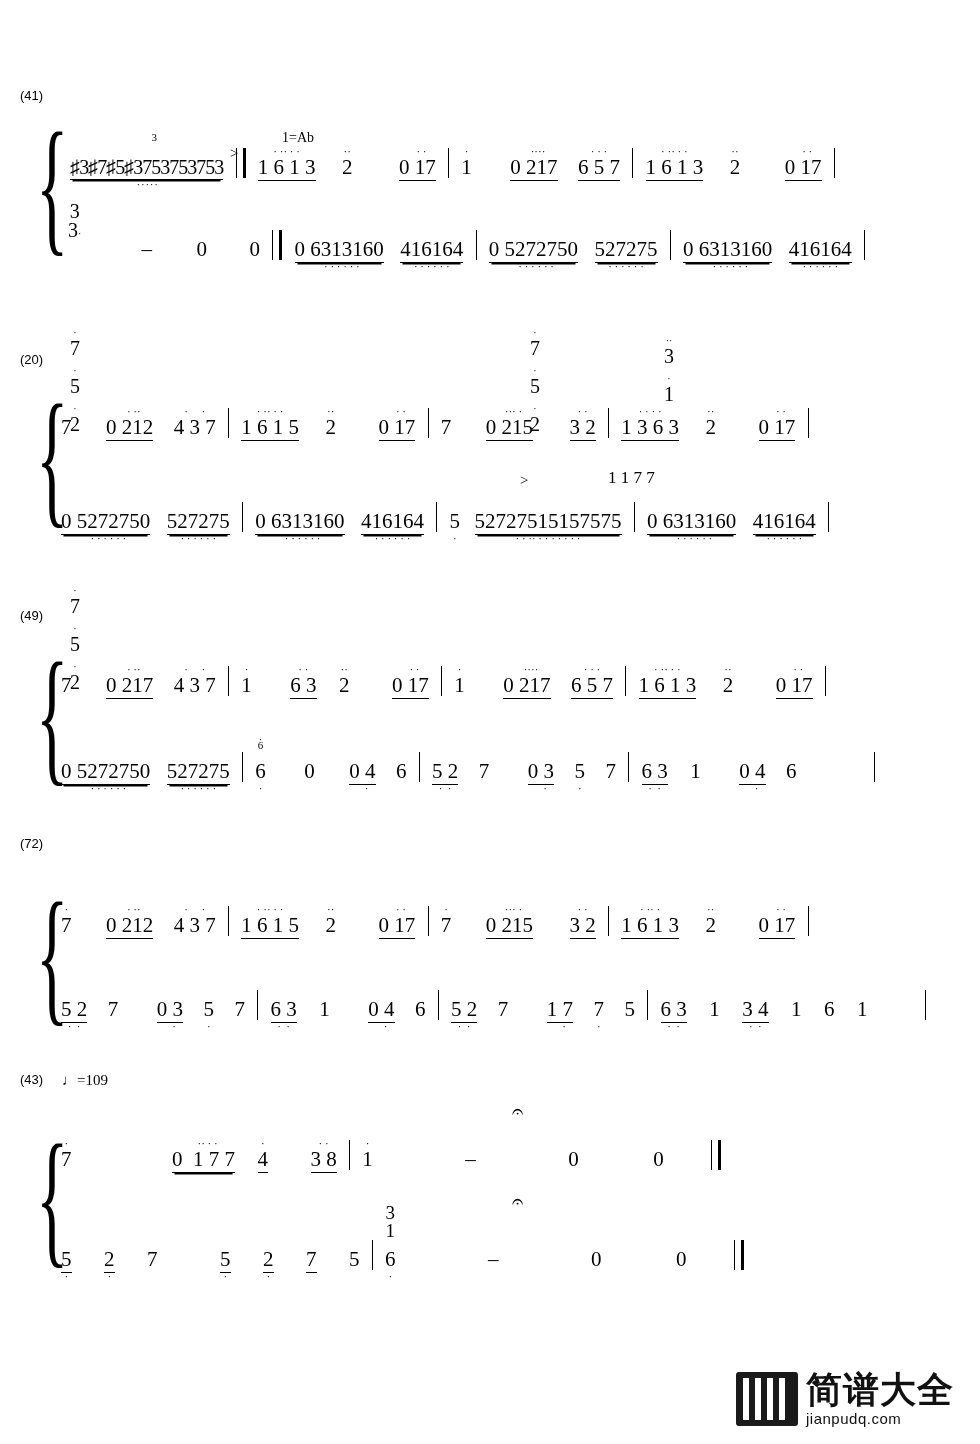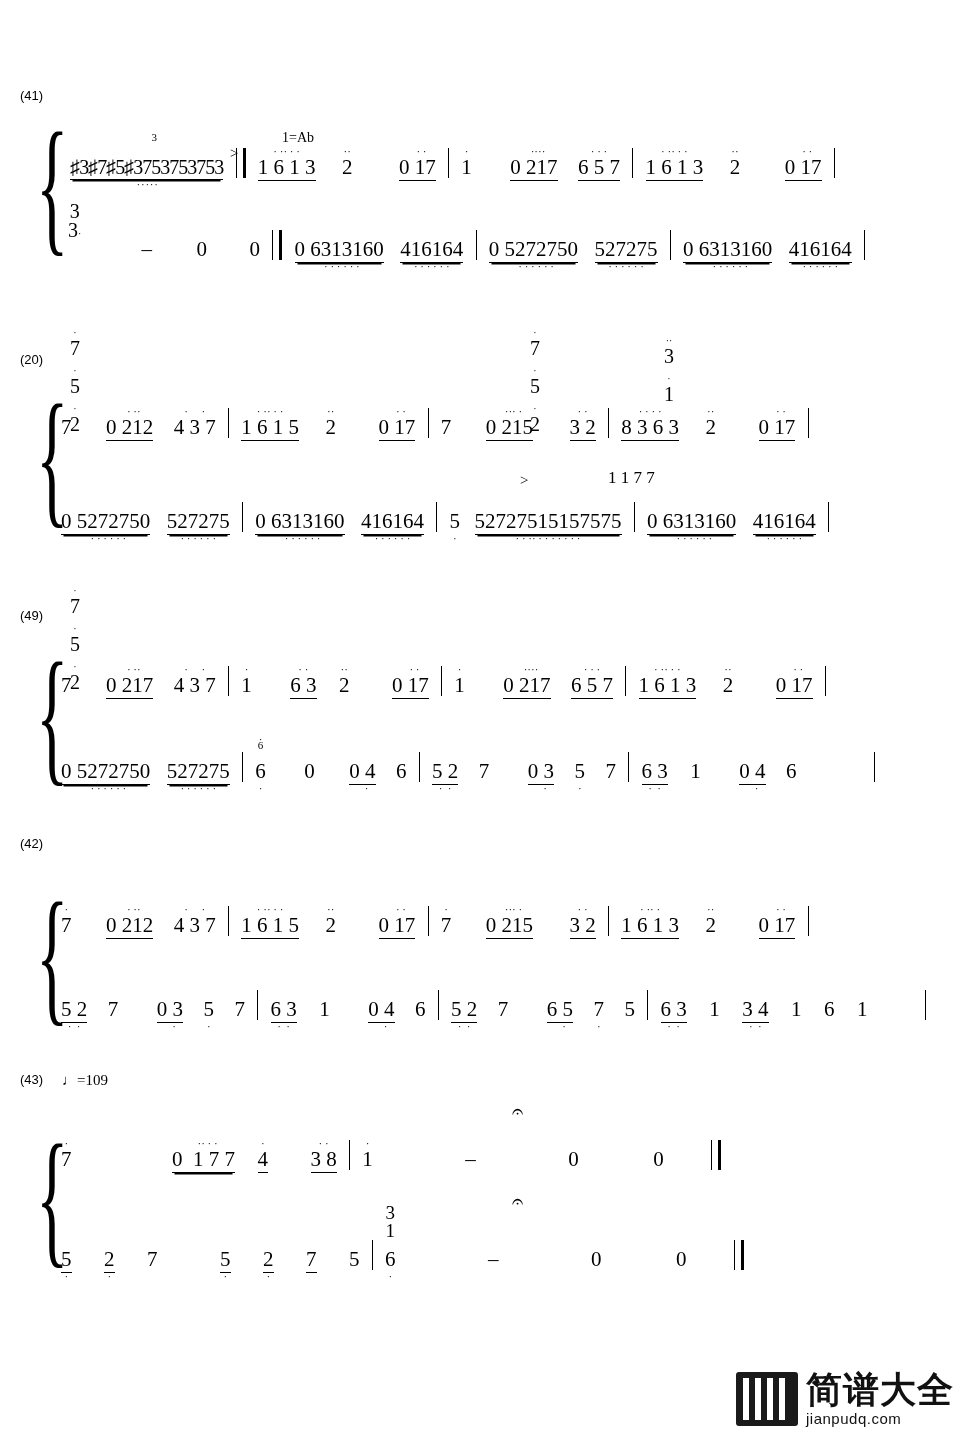--- a/index.html
+++ b/index.html
@@ -225,21 +225,21 @@
       <span class="nt"><span class="d-up">··</span>2</span>
       <span class="sp" style="width:30px;"></span>
       <span class="nt"><span class="d-up">&nbsp;&nbsp;&nbsp;· ·</span><span class="ul1">0 17</span></span>
       <span class="barline"></span>
       <span class="nt">7</span>
       <span class="sp" style="width:22px;"></span>
       <span class="nt"><span class="d-up">&nbsp;&nbsp;&nbsp;··· ·</span><span class="ul1">0 215</span></span>
       <span class="sp" style="width:24px;"></span>
       <span class="nt"><span class="d-up">· ·</span><span class="ul1">3 2</span></span>
       <span class="barline"></span>
-      <span class="nt"><span class="d-up">· · · ·</span><span class="ul1">8 3 6 3</span></span>
+      <span class="nt"><span class="d-up">· · · ·</span><span class="ul1">1 3 6 3</span></span>
       <span class="sp" style="width:14px;"></span>
       <span class="nt"><span class="d-up">··</span>2</span>
       <span class="sp" style="width:30px;"></span>
       <span class="nt"><span class="d-up">&nbsp;&nbsp;&nbsp;· ·</span><span class="ul1">0 17</span></span>
       <span class="barline"></span>
     </div>
 
     <div class="accent" style="left:520px;top:162px;">&gt;</div>
     <div style="position:absolute;left:608px;top:158px;font-size:17px;">1 1 7 7</div>
 
@@ -331,21 +331,21 @@
       <span class="sp" style="width:26px;"></span>
       <span class="nt"><span class="ul1">0 4</span><span class="d-dn">&nbsp;&nbsp;&nbsp;·</span></span>
       <span class="sp" style="width:8px;"></span>
       <span class="nt">6</span>
       <span class="sp" style="width:60px;"></span>
       <span class="barline"></span>
     </div>
   </div>
 
   <div class="system" style="top:828px;height:220px;">
-    <div class="measure-no" style="left:20px;top:8px;">(42)</div>
+    <div class="measure-no" style="left:20px;top:8px;">(72)</div>
     <div class="brace" style="left:36px;top:52px;">{</div>
 
     <div class="row" style="top:78px;left:60px;">
       <span class="nt"><span class="d-up">·</span>7</span>
       <span class="sp" style="width:22px;"></span>
       <span class="nt"><span class="d-up">&nbsp;&nbsp;&nbsp;·&nbsp;··</span><span class="ul1">0 212</span></span>
       <span class="sp" style="width:8px;"></span>
       <span class="nt"><span class="d-up">·&nbsp;&nbsp;&nbsp;&nbsp;&nbsp;·</span>4 3 7</span>
       <span class="barline"></span>
       <span class="nt"><span class="d-up">· ·· · ·</span><span class="ul1">1 6 1 5</span></span>
@@ -384,21 +384,21 @@
       <span class="nt">1</span>
       <span class="sp" style="width:26px;"></span>
       <span class="nt"><span class="ul1">0 4</span><span class="d-dn">&nbsp;&nbsp;&nbsp;·</span></span>
       <span class="sp" style="width:8px;"></span>
       <span class="nt">6</span>
       <span class="barline"></span>
       <span class="nt"><span class="ul1">5 2</span><span class="d-dn">·&nbsp;&nbsp;·</span></span>
       <span class="sp" style="width:8px;"></span>
       <span class="nt">7</span>
       <span class="sp" style="width:26px;"></span>
-      <span class="nt"><span class="ul1">6 5</span><span class="d-dn">&nbsp;&nbsp;&nbsp;·</span></span>
+      <span class="nt"><span class="ul1">1 7</span><span class="d-dn">&nbsp;&nbsp;&nbsp;·</span></span>
       <span class="sp" style="width:8px;"></span>
       <span class="nt">7<span class="d-dn">·</span></span>
       <span class="sp" style="width:8px;"></span>
       <span class="nt">5</span>
       <span class="barline"></span>
       <span class="nt"><span class="ul1">6 3</span><span class="d-dn">·&nbsp;&nbsp;·</span></span>
       <span class="sp" style="width:10px;"></span>
       <span class="nt">1</span>
       <span class="sp" style="width:10px;"></span>
       <span class="nt"><span class="ul1">3 4</span><span class="d-dn">·&nbsp;&nbsp;·</span></span>

